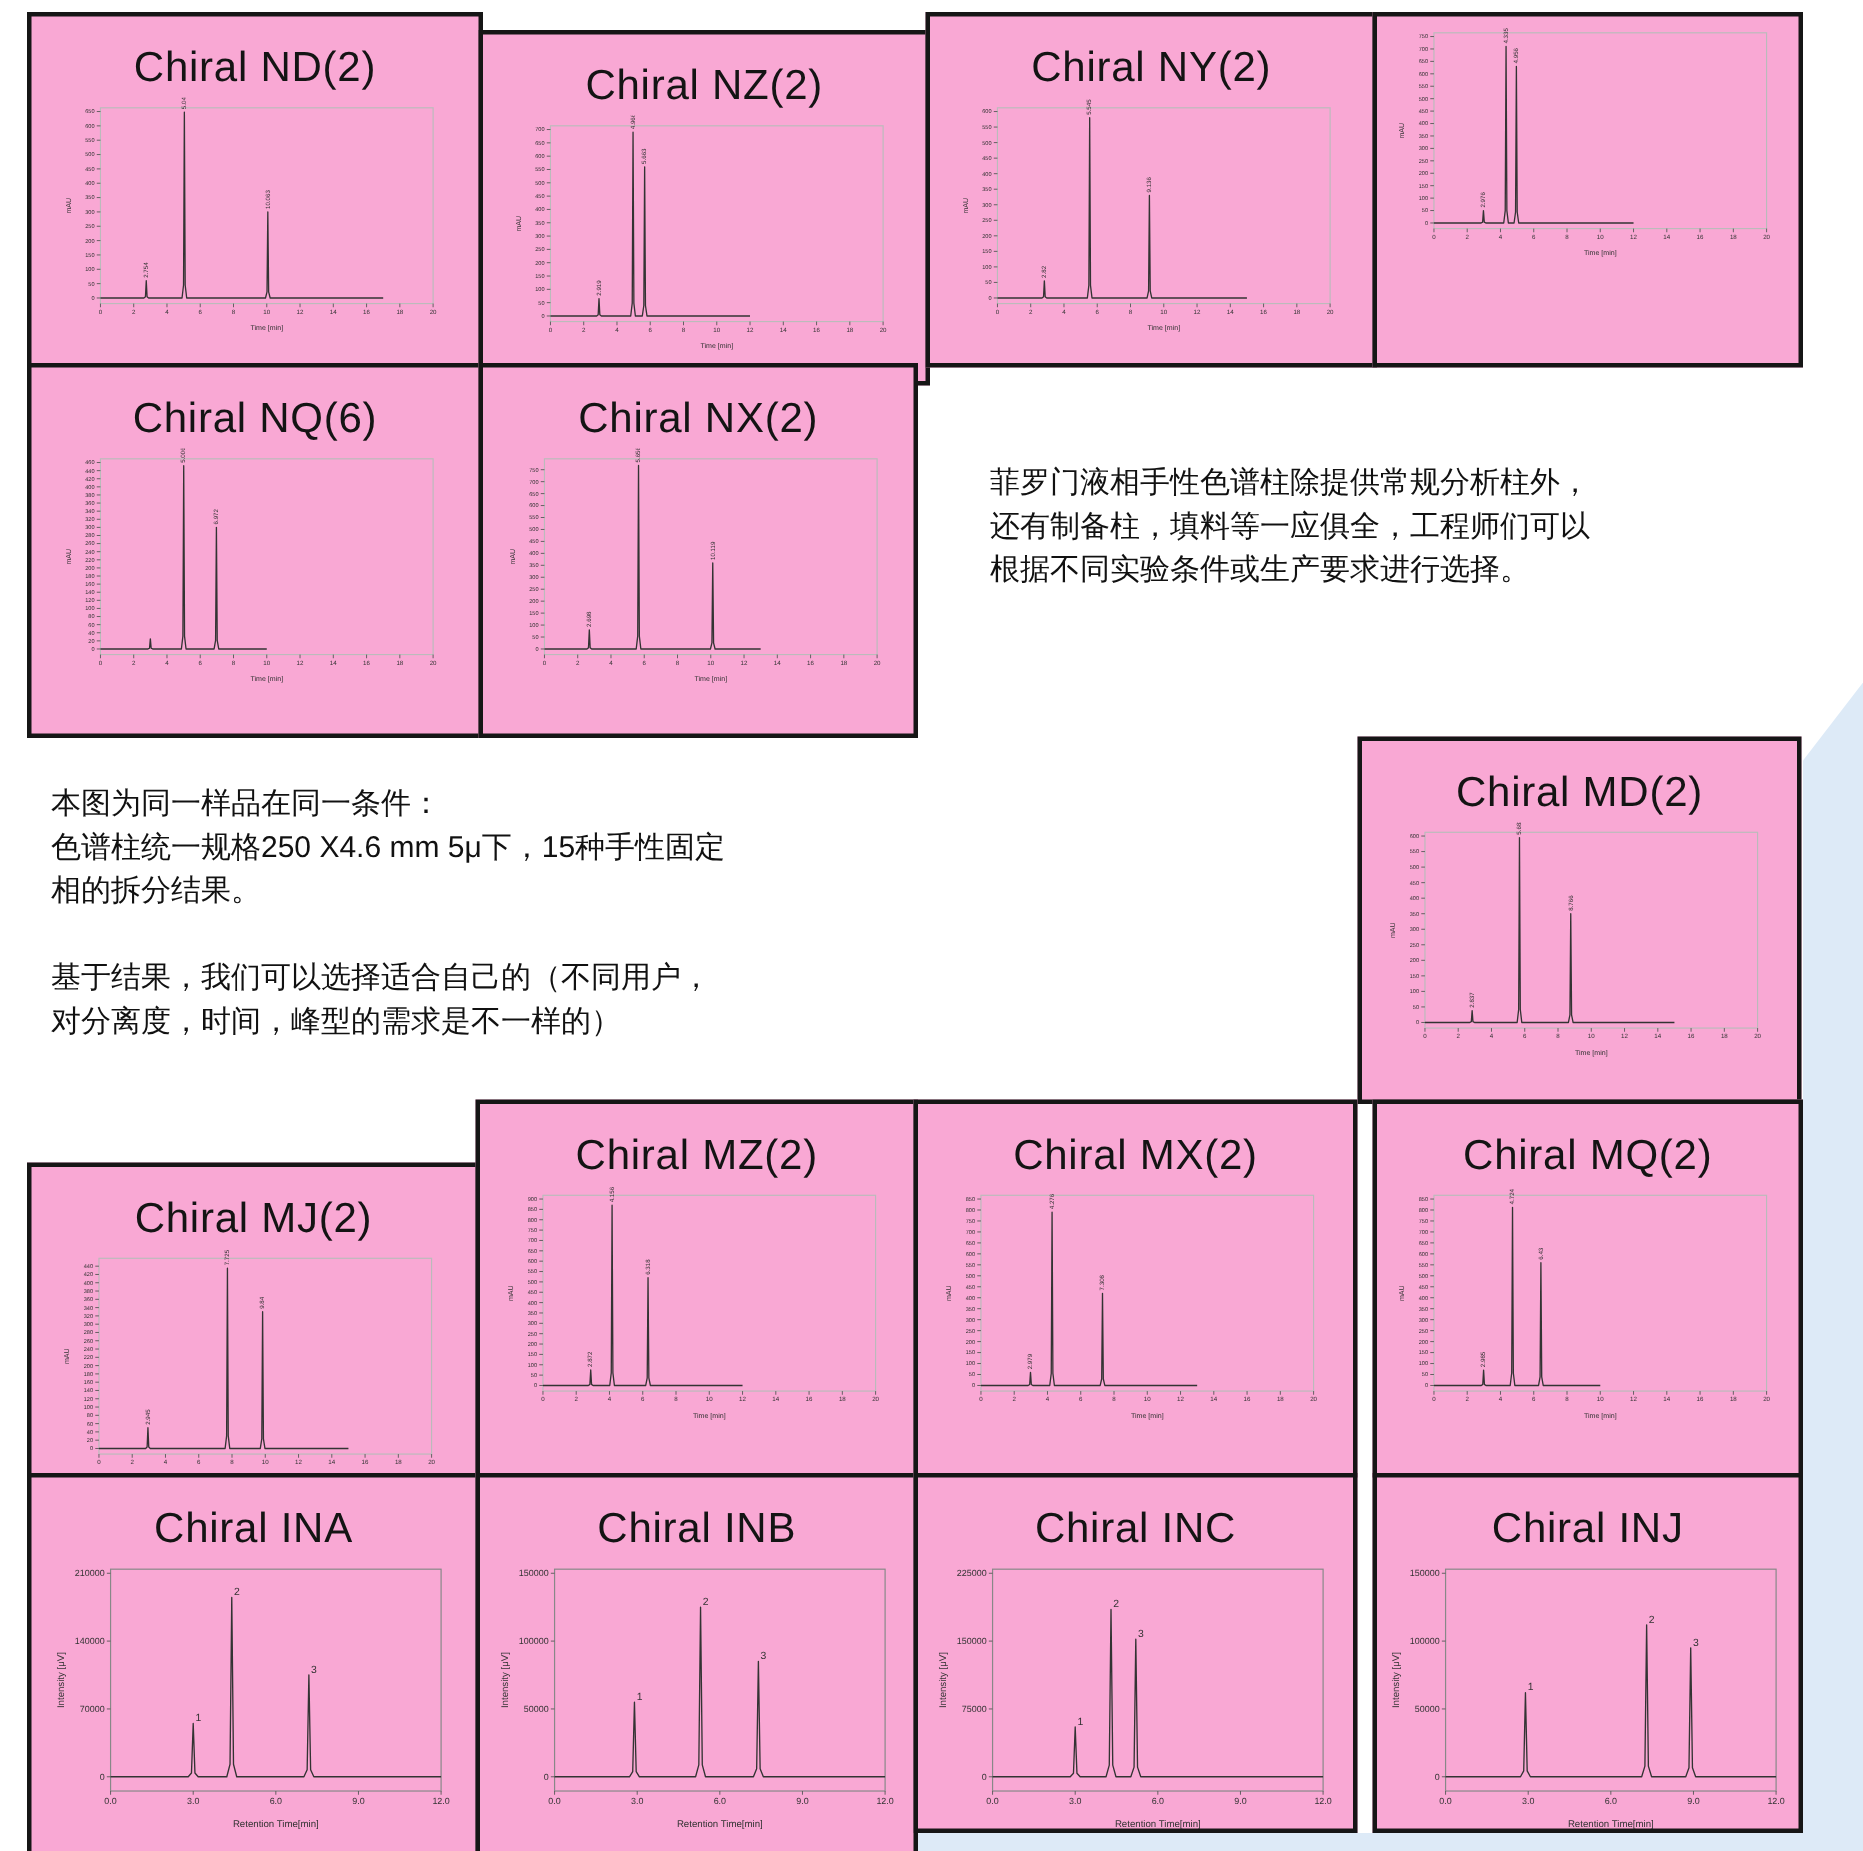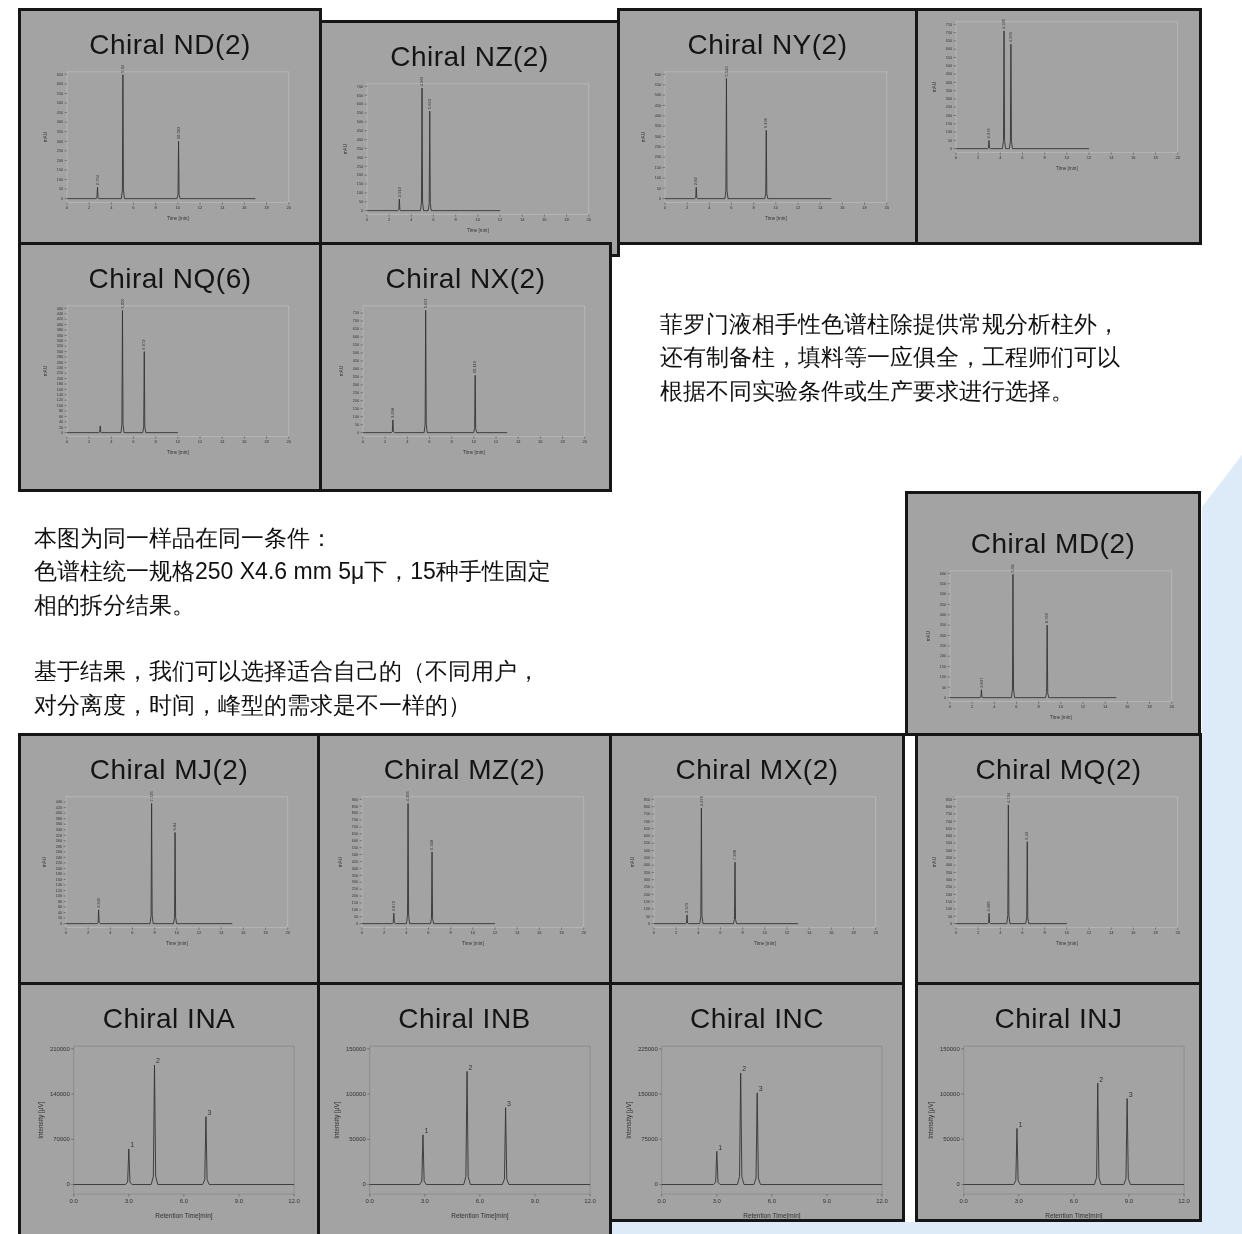--- a/index.html
+++ b/index.html
@@ -3,28 +3,28 @@
 <meta charset="utf-8">
 <style>
   html,body{margin:0;padding:0;background:#fff;}
   #page{position:relative;width:1242px;height:1234px;background:#fff;overflow:hidden;
         font-family:"Liberation Sans",sans-serif;}
   .decor{position:absolute;background:#ddeaf7;}
   .decor-right{left:1202px;top:455px;width:40px;height:779px;
         clip-path:polygon(0 52px,100% 0,100% 100%,0 100%);}
   .decor-bottom{left:536px;top:1222px;width:706px;height:12px;
         clip-path:polygon(78px 0,100% 0,100% 100%,0 100%);}
-  .panel{position:absolute;background:#a3a3a3;border:3px solid #161616;box-sizing:border-box;}
+  .panel{position:absolute;background:#f9a8d4;border:3px solid #161616;box-sizing:border-box;}
   .panel-title{text-align:center;padding-top:18px;font-size:28px;color:#141414;letter-spacing:.5px;}
-  .pt-lg{padding-top:34px;}
+  .pt-lg{padding-top:18px;}
   .chrom{display:block;margin:4px auto 0;}
   .chrom.mau{width:258px;height:157px;}
   .chrom.in{width:266px;height:181px;}
   svg text{font-family:"Liberation Sans",sans-serif;fill:#333;}
-  .note{position:absolute;color:#111;font-size:23px;line-height:1.45;white-space:pre-line;}
+  .note{position:absolute;color:#111;font-size:20px;line-height:1.45;white-space:pre-line;}
   .note-right{left:660px;top:308px;width:530px;}
   .note-left{left:34px;top:522px;width:600px;}
 </style>
 </head>
 <body>
 
 <div id="page">
 
   <div class="decor decor-right"></div>
   <div class="decor decor-bottom"></div>
@@ -493,21 +493,21 @@
         <text x="252" y="147" font-size="4.2" text-anchor="middle">20</text>
         <text x="139" y="158" font-size="4.8" text-anchor="middle">Time [min]</text>
         <text transform="rotate(-90 6 73.5)" x="6" y="73.5" font-size="4.8" text-anchor="middle">mAU</text>
         <path d="M 26 136.2 L 56.4761 136.2 L 57.504400000000004 135.63844444444445 L 58.0581 128.17777777777778 L 58.6118 135.63844444444445 L 59.640100000000004 136.2 L 88.63589999999999 136.2 L 89.6642 127.40722222222222 L 90.2179 10.588888888888889 L 90.7716 127.40722222222222 L 91.7999 136.2 L 123.4738 136.2 L 124.5021 131.02777777777777 L 125.0558 62.31111111111112 L 125.6095 131.02777777777777 L 126.63780000000001 136.2 L 195.5 136.2" fill="none" stroke="#333" stroke-width="0.9" stroke-linejoin="round"></path>
         <text transform="rotate(-90 59.258100000000006 126.17777777777778)" x="59.258100000000006" y="126.17777777777778" font-size="4.2">2.837</text>
         <text transform="rotate(-90 91.4179 8.588888888888889)" x="91.4179" y="8.588888888888889" font-size="4.2">5.683</text>
         <text transform="rotate(-90 126.25580000000001 60.31111111111112)" x="126.25580000000001" y="60.31111111111112" font-size="4.2">8.766</text>
       </svg>
   </div>
 
-  <div class="panel" style="left:18px;top:733px;width:302px;height:252px">
+  <div class="panel" style="left:18px;top:775px;width:302px;height:252px">
     <div class="panel-title">Chiral MJ(2)</div>
     <svg class="chrom mau" viewBox="0 0 262 160">
         <rect x="26" y="7" width="226" height="133" fill="none" stroke="#bbb" stroke-width="0.8"></rect>
         <line x1="23.5" y1="136.2" x2="26" y2="136.2" stroke="#555" stroke-width="0.6"></line>
         <text x="22" y="137.5" font-size="3.8" text-anchor="end">0</text>
         <line x1="23.5" y1="130.57037037037037" x2="26" y2="130.57037037037037" stroke="#555" stroke-width="0.6"></line>
         <text x="22" y="131.87037037037038" font-size="3.8" text-anchor="end">20</text>
         <line x1="23.5" y1="124.94074074074074" x2="26" y2="124.94074074074074" stroke="#555" stroke-width="0.6"></line>
         <text x="22" y="126.24074074074073" font-size="3.8" text-anchor="end">40</text>
         <line x1="23.5" y1="119.31111111111112" x2="26" y2="119.31111111111112" stroke="#555" stroke-width="0.6"></line>

